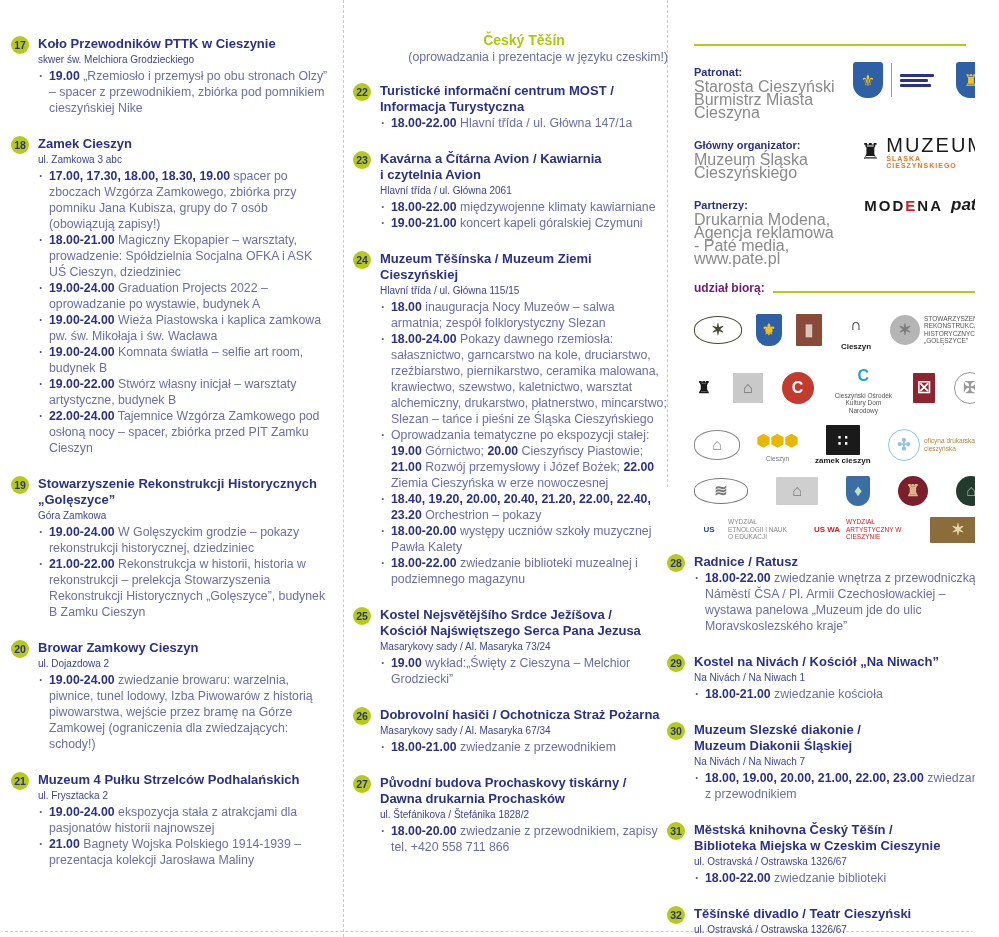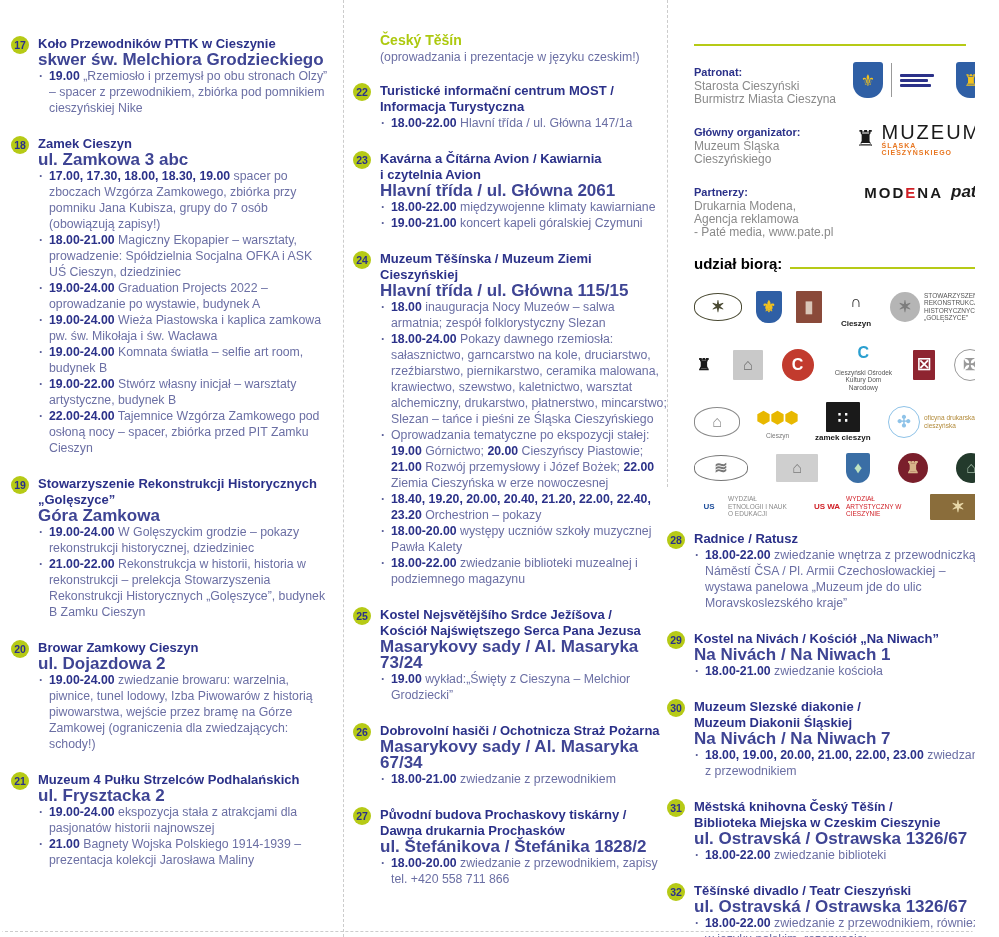--- a/index.html
+++ b/index.html
@@ -6,53 +6,53 @@
   body{font-family:"Liberation Sans", sans-serif;background:#fff;}
   #page{position:relative;width:975px;height:937px;background:#ffffff;overflow:hidden;border-radius:13px;}
   .vsep{position:absolute;top:0;border-left:1px dashed #cccccc;width:0;}
   #vsep-left{left:343px;height:937px;}
   #vsep-right{left:667px;height:487px;}
   #hsep-bottom{position:absolute;left:0;top:931px;width:999px;border-top:1px dashed #cccccc;}
   .col{position:absolute;}
   #col-0{left:38px;top:36px;width:292px;}
   #col-1{left:380px;top:32px;width:288px;}
   #col-2{left:694px;top:36px;width:296px;}
-  .cz-title{color:#adc90e;font-weight:bold;font-size:14px;line-height:17px;}
-  .cz-sub{color:#6b6fa4;font-size:12.3px;line-height:16px;margin-bottom:18px;}
+  .cz-title{color:#adc90e;font-weight:bold;font-size:14px;line-height:17px;text-align:center;}
+  .cz-sub{color:#6b6fa4;font-size:12.3px;line-height:16px;margin-bottom:18px;text-align:right;}
   .item{position:relative;margin-bottom:20px;}
   .num{position:absolute;left:-27px;top:0px;width:18px;height:18px;border-radius:50%;
        background:#b6ca16;color:#2b3189;font-weight:bold;font-size:10.5px;
        display:flex;align-items:center;justify-content:center;}
   .title{color:#2b3189;font-weight:bold;font-size:13px;line-height:16px;}
-  .addr{color:#3f4594;font-size:17px;line-height:16px;font-weight:bold;}
+  .addr{color:#3f4594;font-size:10px;line-height:16px;}
   .bullets{margin:0;padding:0;list-style:none;}
   .bullets li{position:relative;padding-left:11px;font-size:12.3px;line-height:16px;color:#6b6fa4;}
   .bullets li::before{content:"\00b7";position:absolute;left:1px;top:0;color:#5a5f99;font-weight:bold;}
   .seg-b{color:#2b3189;font-weight:bold;}
   
   #credits{margin-top:2px;}
   .credits-sep{border-top:2px solid #b6ca16;margin:8px 0 16px 0;width:272px;}
   .credit-row{display:flex;justify-content:space-between;align-items:flex-start;margin-bottom:16px;width:292px;}
   .credit-label{color:#2b3189;font-weight:bold;font-size:11px;line-height:13px;text-align:center;}
-  .credit-val{color:#8a8a8a;font-size:12px;line-height:13px;}
+  .credit-val{color:#8a8a8a;font-size:16px;line-height:13px;}
   .credit-logos{display:flex;align-items:center;gap:8px;}
   .shield{width:30px;height:36px;border-radius:3px 3px 14px 14px;background:#2f5fa5;
           display:flex;align-items:center;justify-content:center;color:#f2c21e;font-size:16px;}
   .patron-divider{width:1px;height:34px;background:#999;}
   .patron-textblock{display:flex;flex-direction:column;gap:2px;}
   .patron-bar{height:3px;background:#2b3189;border-radius:1px;}
   .muzeum-logo{display:flex;align-items:center;gap:6px;}
   .muzeum-tower{font-size:22px;color:#1a1a1a;line-height:22px;}
   .muzeum-main{font-size:20px;letter-spacing:2px;color:#1a1a1a;line-height:20px;}
   .muzeum-sub{font-size:7px;font-weight:bold;color:#e87722;letter-spacing:1px;}
   .modena{font-size:15px;font-weight:bold;color:#1a1a1a;letter-spacing:2px;}
   .modena .red{color:#d01f26;}
   .pate{font-size:17px;font-weight:bold;font-style:italic;color:#1a1a1a;text-align:center;}
   .udzial{display:flex;align-items:center;margin:4px 0 14px 0;width:292px;}
-  .udzial-txt{color:#000000;font-weight:bold;font-size:15px;white-space:nowrap;}
+  .udzial-txt{color:#701a75;font-weight:bold;font-size:12px;white-space:nowrap;}
   .udzial-line{flex:1;border-bottom:2px solid #b6ca16;margin-left:8px;height:8px;}
   
   .lrow{display:flex;align-items:center;justify-content:space-between;margin-bottom:11px;width:292px;}
   .logo{display:flex;flex-direction:column;align-items:center;gap:2px;}
   .logo-side{flex-direction:row;gap:4px;}
   .lshape{display:flex;align-items:center;justify-content:center;flex:none;}
   .k-circle{border-radius:50%;}
   .k-oval{border-radius:50% / 45%;}
   .k-shield{border-radius:2px 2px 12px 12px;}
   .k-rect{border-radius:1px;}

